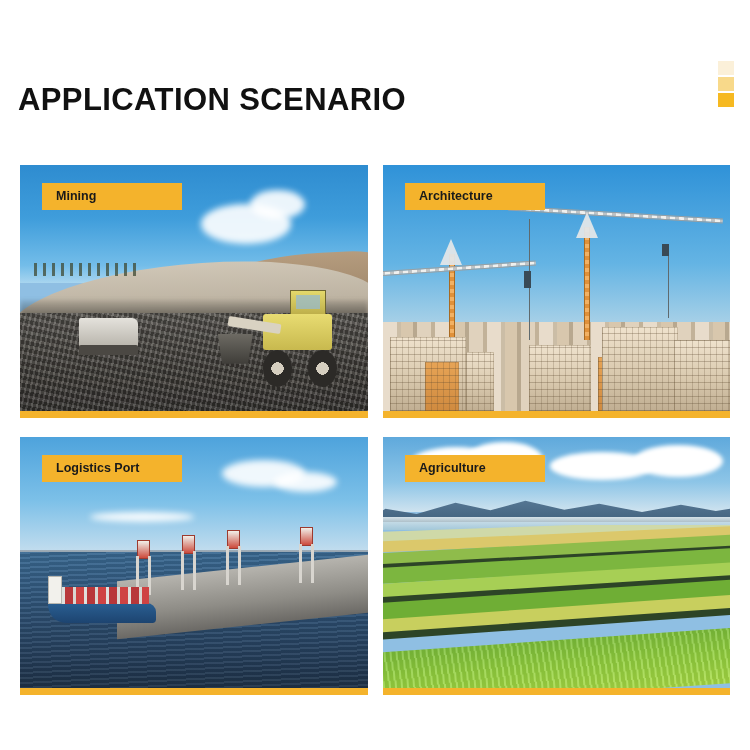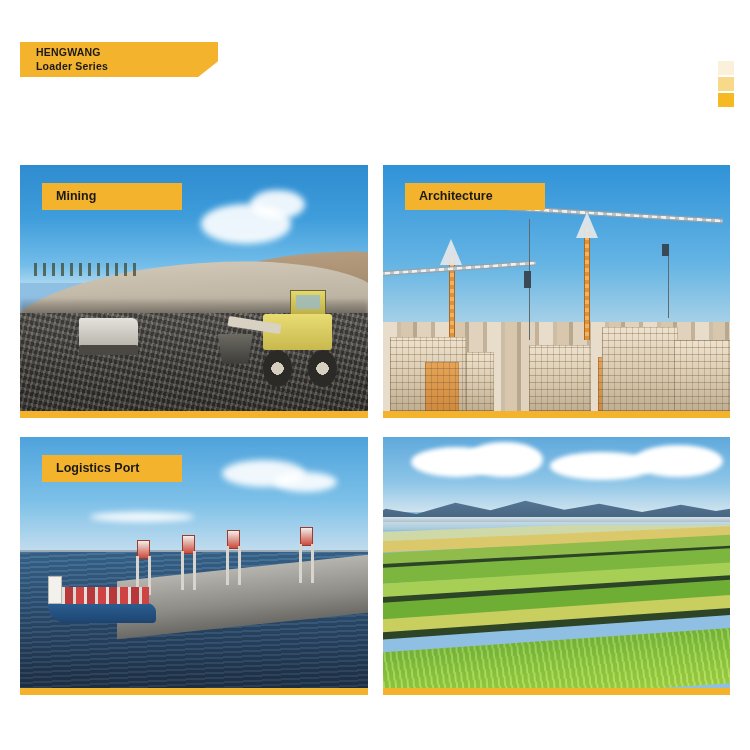--- a/index.html
+++ b/index.html
@@ -303,25 +303,22 @@
       repeating-linear-gradient(84deg, rgba(255,255,255,.16) 0 2px, rgba(0,0,0,.09) 2px 6px),
       linear-gradient(180deg,#7ec13a 0%, #93d13f 45%, #a8dc45 100%);
     transform: rotate(-4deg);
   }
 </style>
 </head>
 <body>
 
 <div id="header">
 
-  <div id="brand-banner">
-    <div class="line">HENGWANG</div>
-    <div class="line">Loader Series</div>
-  </div>
-
+
+  <div id="page-title">APPLICATION SCENARIO</div>
 
   <div id="deco-squares">
     <div class="sq" style="background:#fbf0d9"></div>
     <div class="sq" style="background:#f8d98a"></div>
     <div class="sq" style="background:#f6b921"></div>
   </div>
 </div>
 
 <div id="cards">
 
@@ -438,16 +435,17 @@
         <div class="hedge" style="top:18%; height:3%;  transform:rotate(-3deg);"></div>
         <div class="fld" style="top:20%;  height:10%; background:#7cb63f; transform:rotate(-3.2deg);"></div>
         <div class="fld" style="top:29%;  height:9%;  background:#a7cf55; transform:rotate(-3.5deg);"></div>
         <div class="hedge" style="top:37%; height:4%;  transform:rotate(-3.6deg);"></div>
         <div class="fld" style="top:40%;  height:11%; background:#6fae35; transform:rotate(-3.8deg);"></div>
         <div class="fld" style="top:50%;  height:9%;  background:#c8cf5e; transform:rotate(-4deg);"></div>
         <div class="hedge" style="top:58%; height:4%;  transform:rotate(-4deg);"></div>
         <div class="ag-foreground"></div>
       </div>
     </div>
+    <div class="tag">Agriculture</div>
     <div class="bottom-bar"></div>
   </div>
 
 </div>
 
 </body></html>

